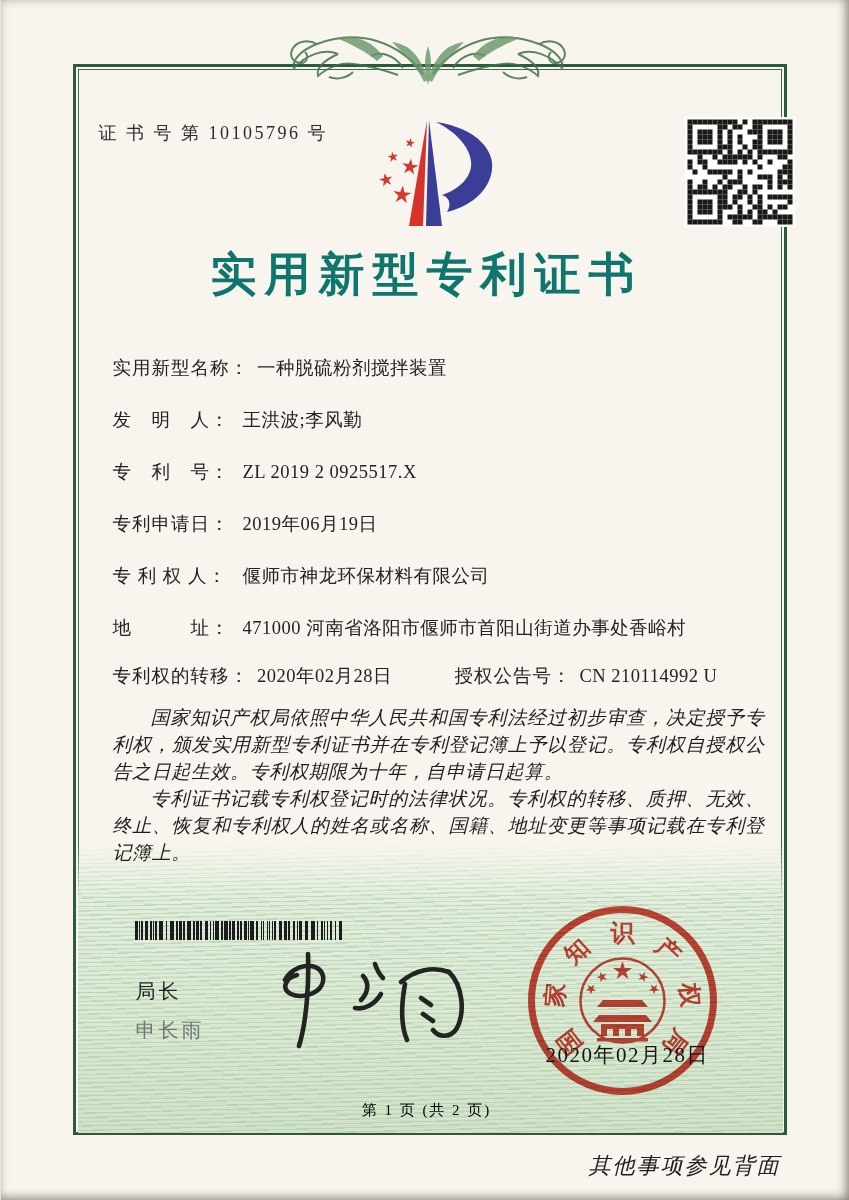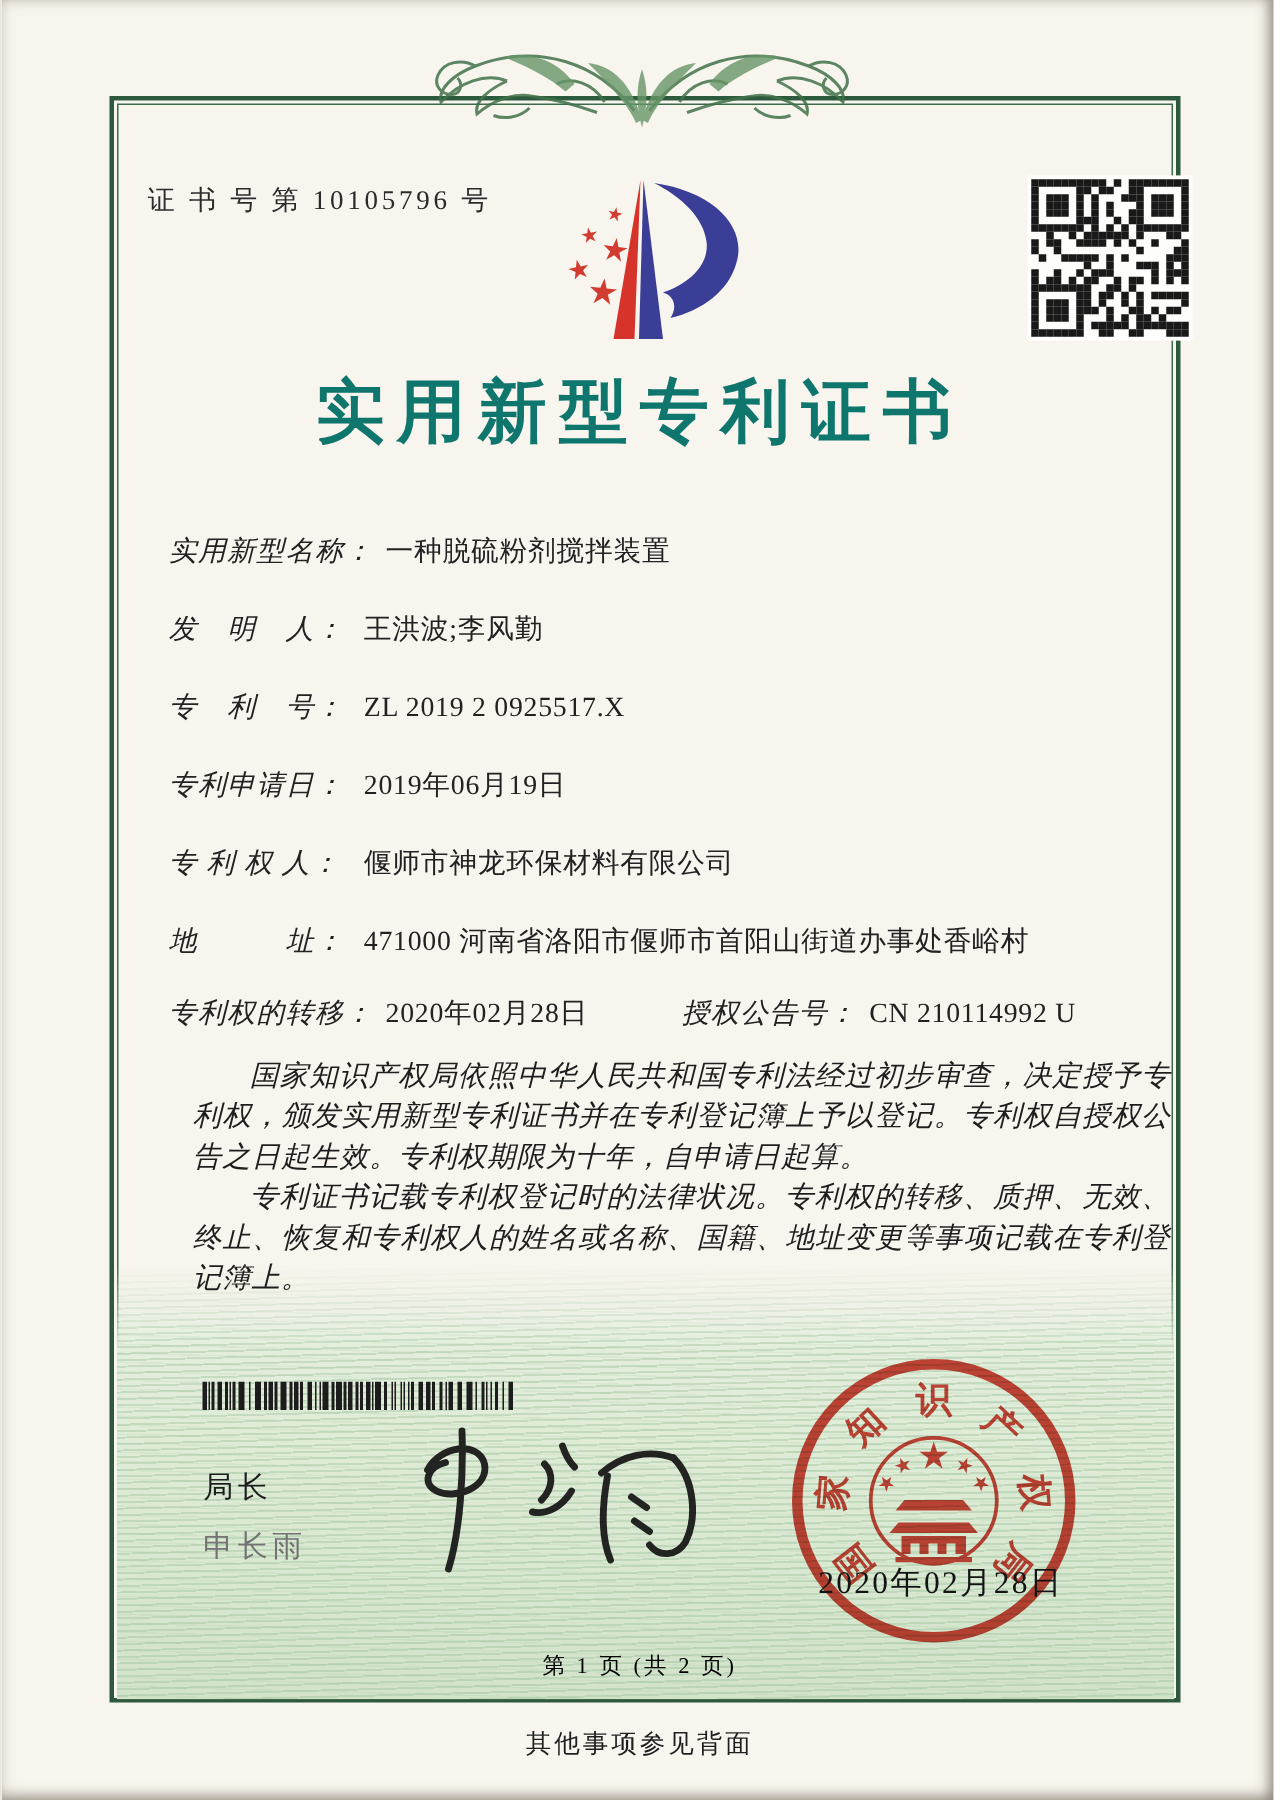--- a/index.html
+++ b/index.html
@@ -28,27 +28,27 @@
   }
   .logo{position:absolute;left:362px;top:112px;z-index:4;}
   .qr{position:absolute;left:684px;top:117px;z-index:4;background:#fdfdfb;}
   .title{
     position:absolute;left:72px;top:244px;width:708px;z-index:4;
     text-align:center;font-size:46px;font-weight:700;letter-spacing:8px;
     color:#0f766e;
   }
   .fields{position:absolute;left:112px;top:356px;width:660px;z-index:4;}
   .frow{font-size:18.5px;line-height:24px;margin-bottom:28px;letter-spacing:.5px;white-space:nowrap;}
-  .flabel{display:inline-block;min-width:122px;letter-spacing:1px;font-style:italic;}
+  .flabel{display:inline-block;min-width:122px;letter-spacing:1px;}
   .fvalue{margin-left:8px;}
   .frow.grant{position:relative;margin-top:-4px;}
   .grant-no{position:absolute;left:342px;top:0;}
   .grant-no .flabel{min-width:0;}
   .body-text{
-    position:absolute;left:128px;top:704px;width:652px;z-index:4;
+    position:absolute;left:112px;top:704px;width:652px;z-index:4;
     font-size:19px;line-height:27px;letter-spacing:.6px;
     text-align:justify;font-style:italic;color:#1e1e1e;
   }
   .body-text p{margin:0;text-indent:2em;}
   .green-zone{
     position:absolute;left:77px;top:843px;width:705px;height:290px;z-index:2;
     background:
       repeating-linear-gradient(178.5deg, rgba(255,255,255,0) 0 3px, rgba(140,182,140,.33) 3px 4.3px),
       repeating-linear-gradient(181.5deg, rgba(255,255,255,0) 0 5px, rgba(150,190,150,.14) 5px 6px),
       linear-gradient(to bottom,#e6f0e0 0%,#dcead4 55%,#d2e3ca 100%);
@@ -63,21 +63,21 @@
   .seal-date{
     position:absolute;left:545px;top:1041px;z-index:7;
     font-size:21px;letter-spacing:1.5px;color:#141414;white-space:nowrap;
   }
   .page-number{
     position:absolute;left:72px;top:1101px;width:708px;z-index:7;
     text-align:center;font-size:15px;letter-spacing:2px;color:#000000;
   }
   .footer-note{
     position:absolute;left:72px;top:1151px;width:708px;z-index:4;
-    text-align:center;font-size:17px;letter-spacing:2px;color:#1e1e1e;
+    text-align:right;font-size:22px;letter-spacing:2px;font-style:italic;color:#1e1e1e;
   }
 </style>
 </head>
 <body>
 
 <div class="page">
 
   <div class="frame"></div>
 
   <svg class="ornament" width="330" height="78" viewBox="0 0 330 78">

